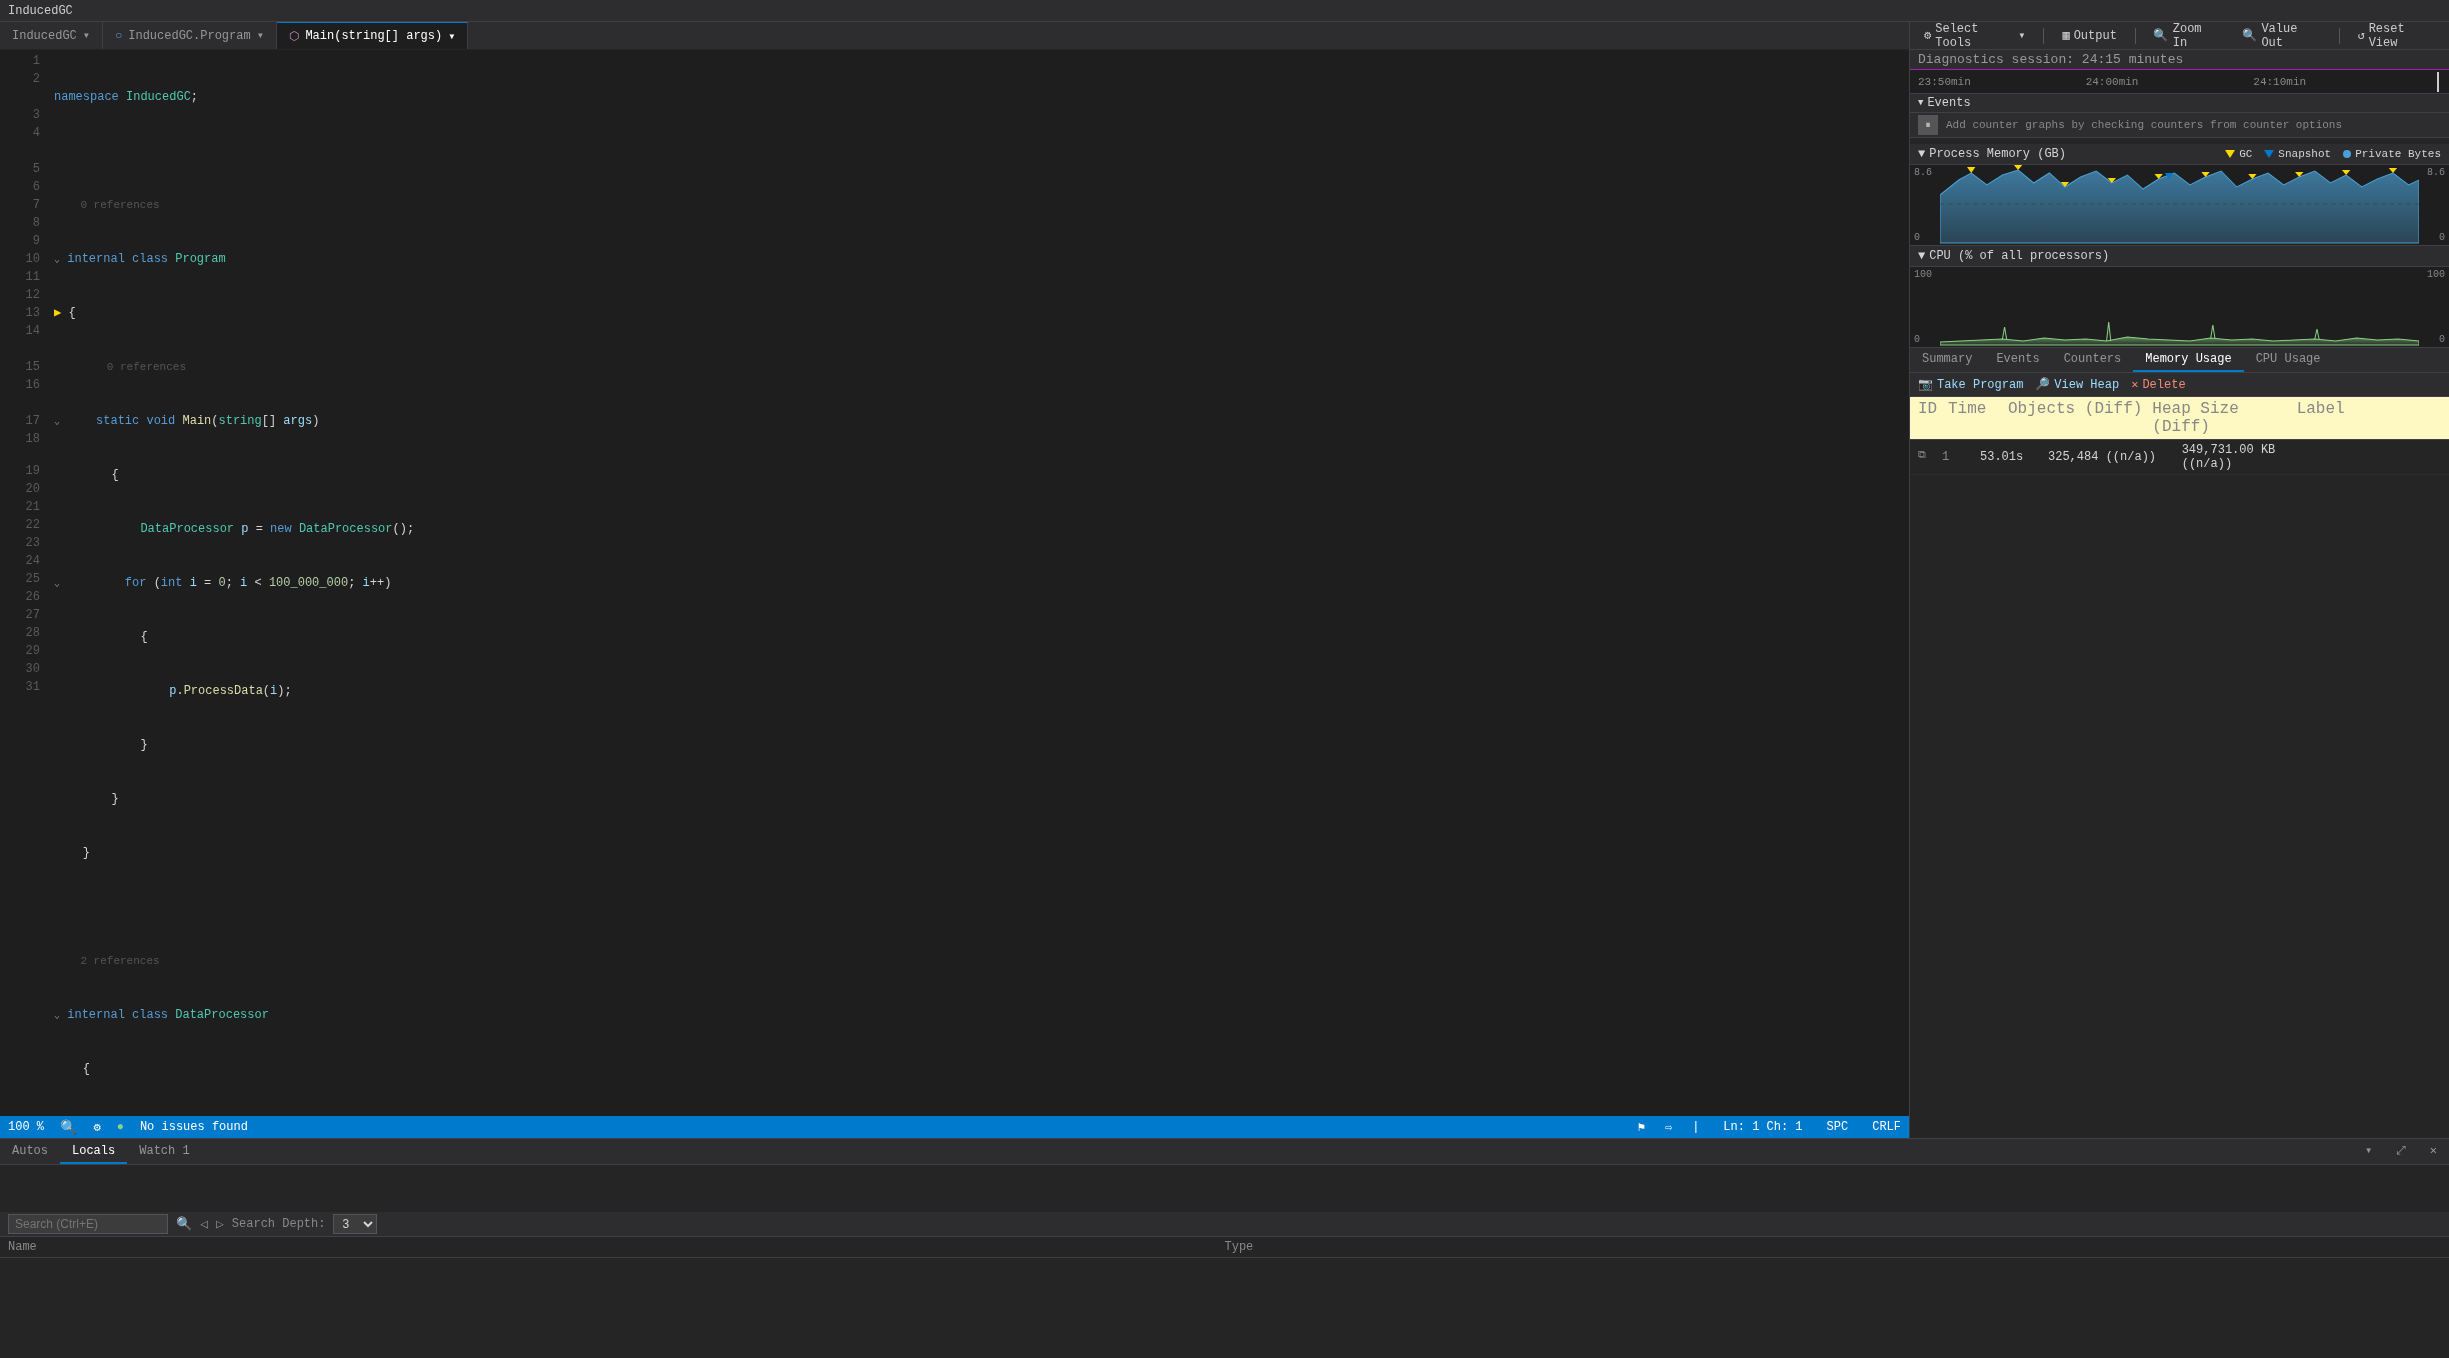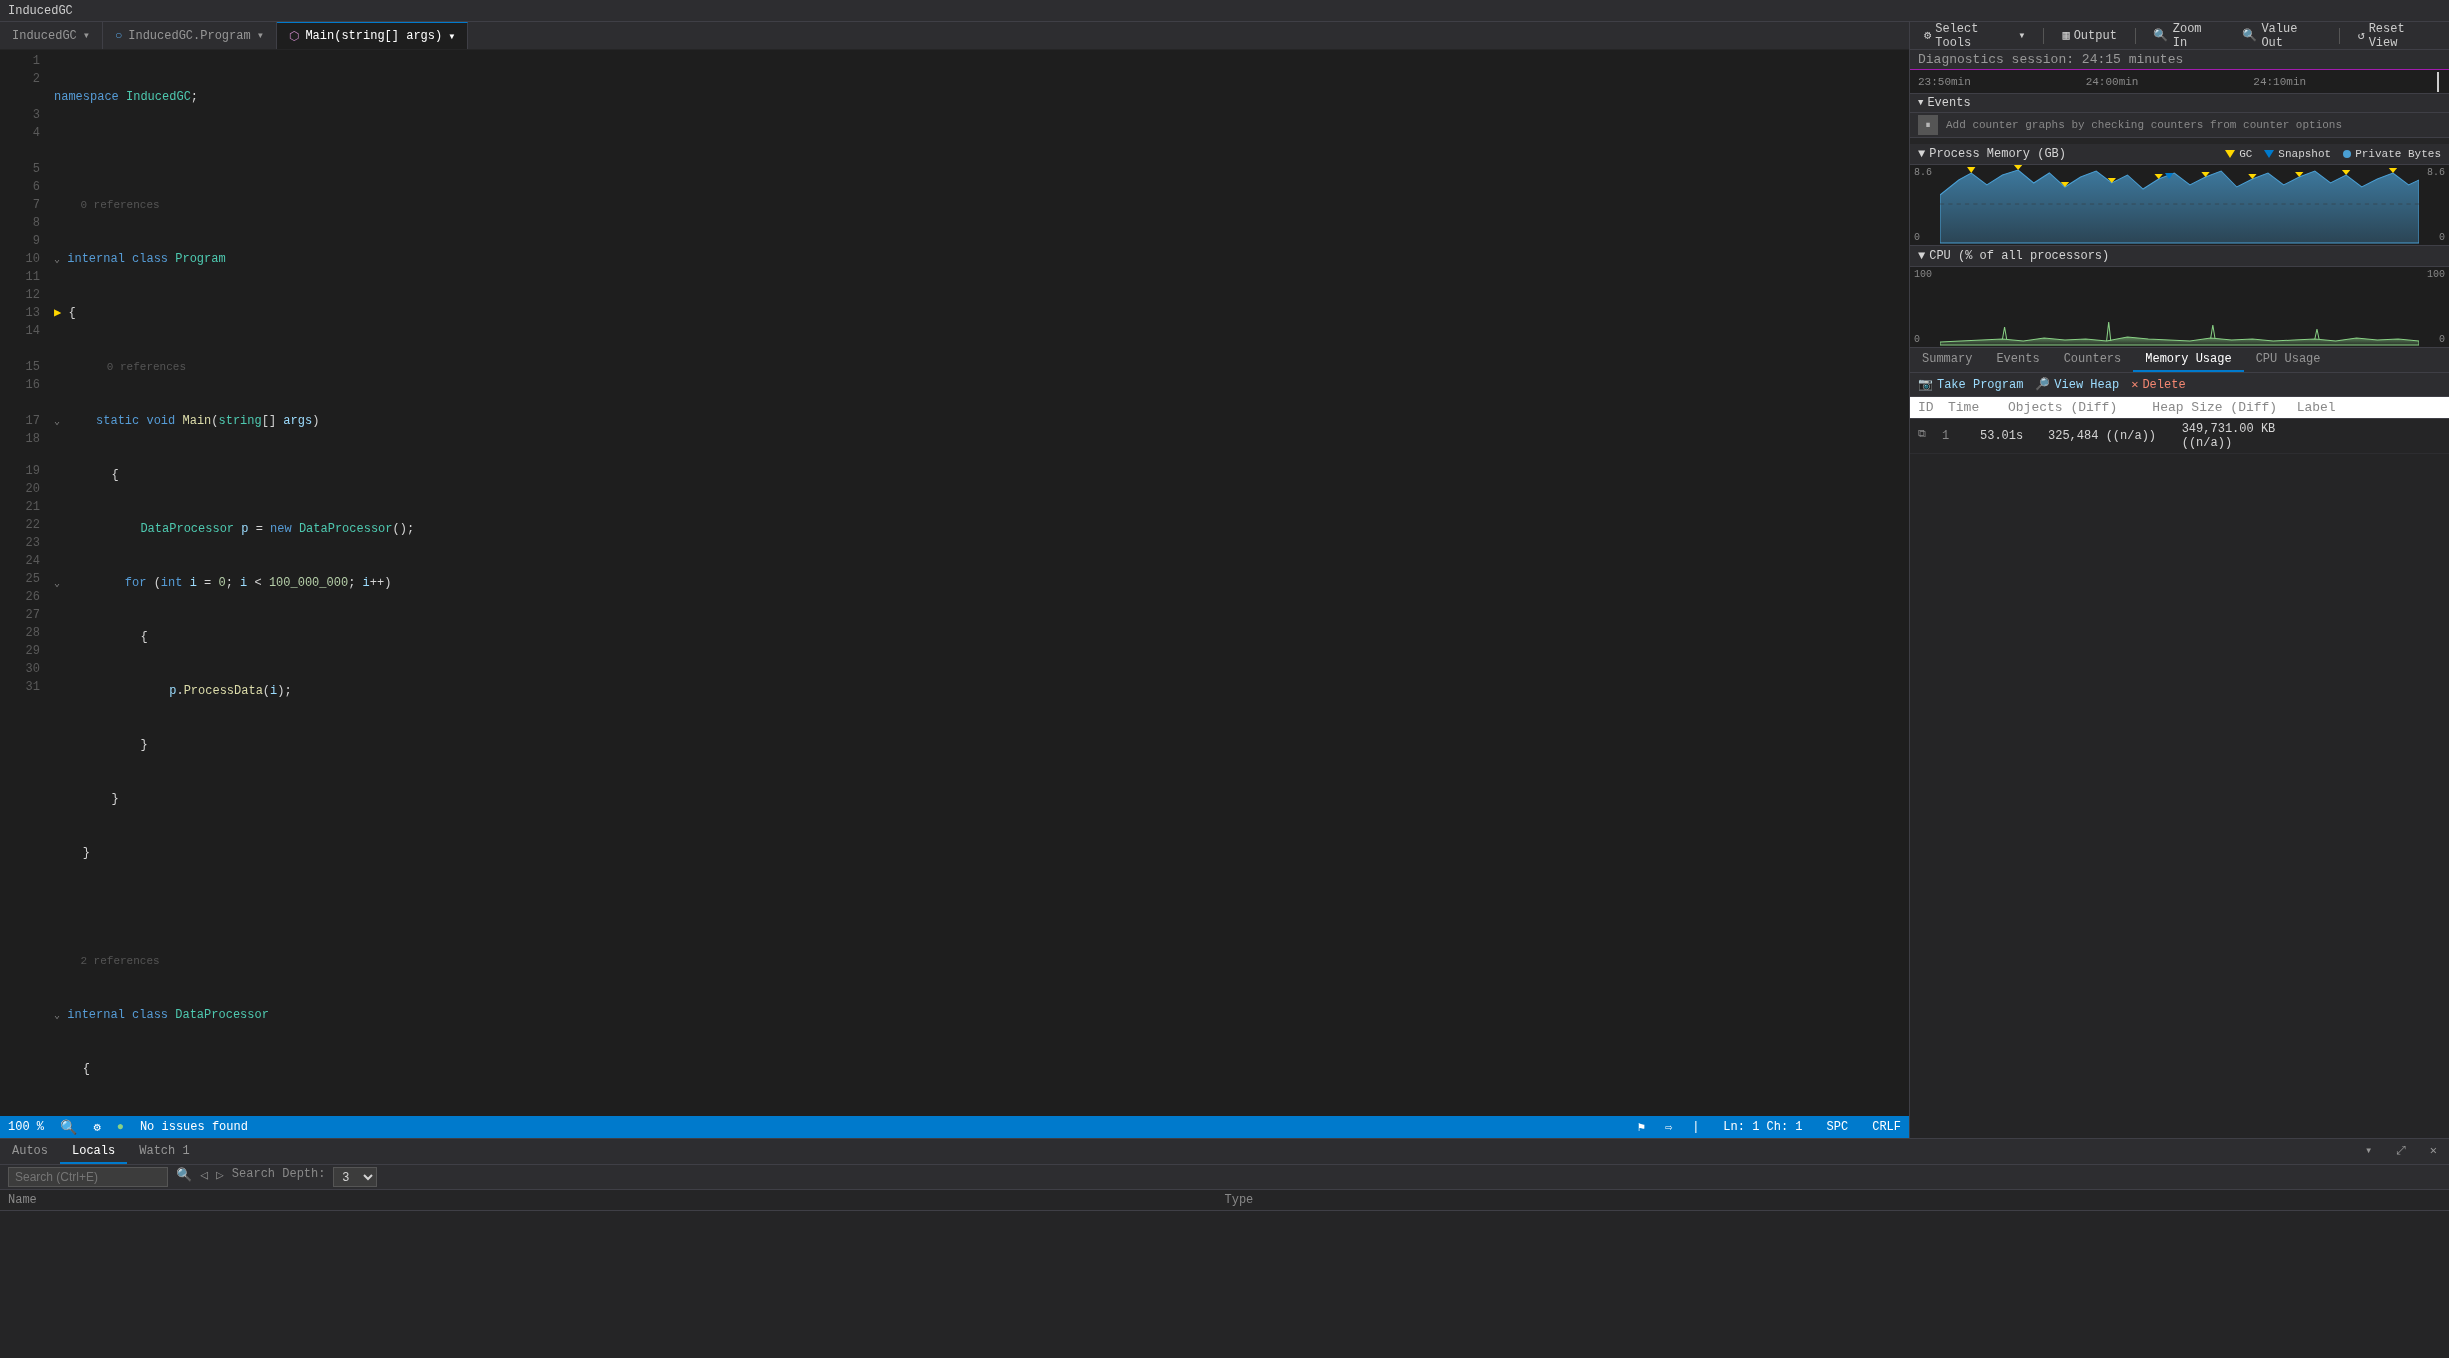--- a/index.html
+++ b/index.html
@@ -278,24 +278,24 @@
       font-size: 12px;
     }
     .snap-btn {
       display: flex; align-items: center; gap: 4px; cursor: pointer; color: #9cdcfe;
     }
     .snap-btn.delete { color: #f48771; }
 
     #diag-table-header {
       display: flex;
       padding: 3px 8px;
-      font-size: 13px;
+      font-size: 16px;
       color: #888;
       border-bottom: 1px solid #3f3f46;
-      background: #ffffff;
+      background: #fef9c3;
     }
     .th { flex: 1; }
     .th.id { flex: 0 0 30px; }
     .th.time { flex: 0 0 60px; }
 
     #diag-table-body { flex: 1; overflow: auto; }
     .diag-row {
       display: flex;
       align-items: center;
       padding: 3px 8px;
@@ -334,25 +334,26 @@
       cursor: pointer;
       border-bottom: 2px solid transparent;
     }
     .bottom-tab.active {
       color: #ffffff;
       border-bottom: 2px solid #007acc;
     }
 
     #bottom-toolbar {
       display: flex;
-      align-items: flex-start;
+      align-items: center;
       padding: 2px 8px;
       gap: 8px;
       border-bottom: 1px solid #3f3f46;
       background: #2d2d30;
+      margin-top: 47px;
     }
     .bottom-search {
       background: #3c3c3c;
       border: 1px solid #555;
       color: #d4d4d4;
       padding: 2px 6px;
       font-size: 12px;
       width: 160px;
     }
 

